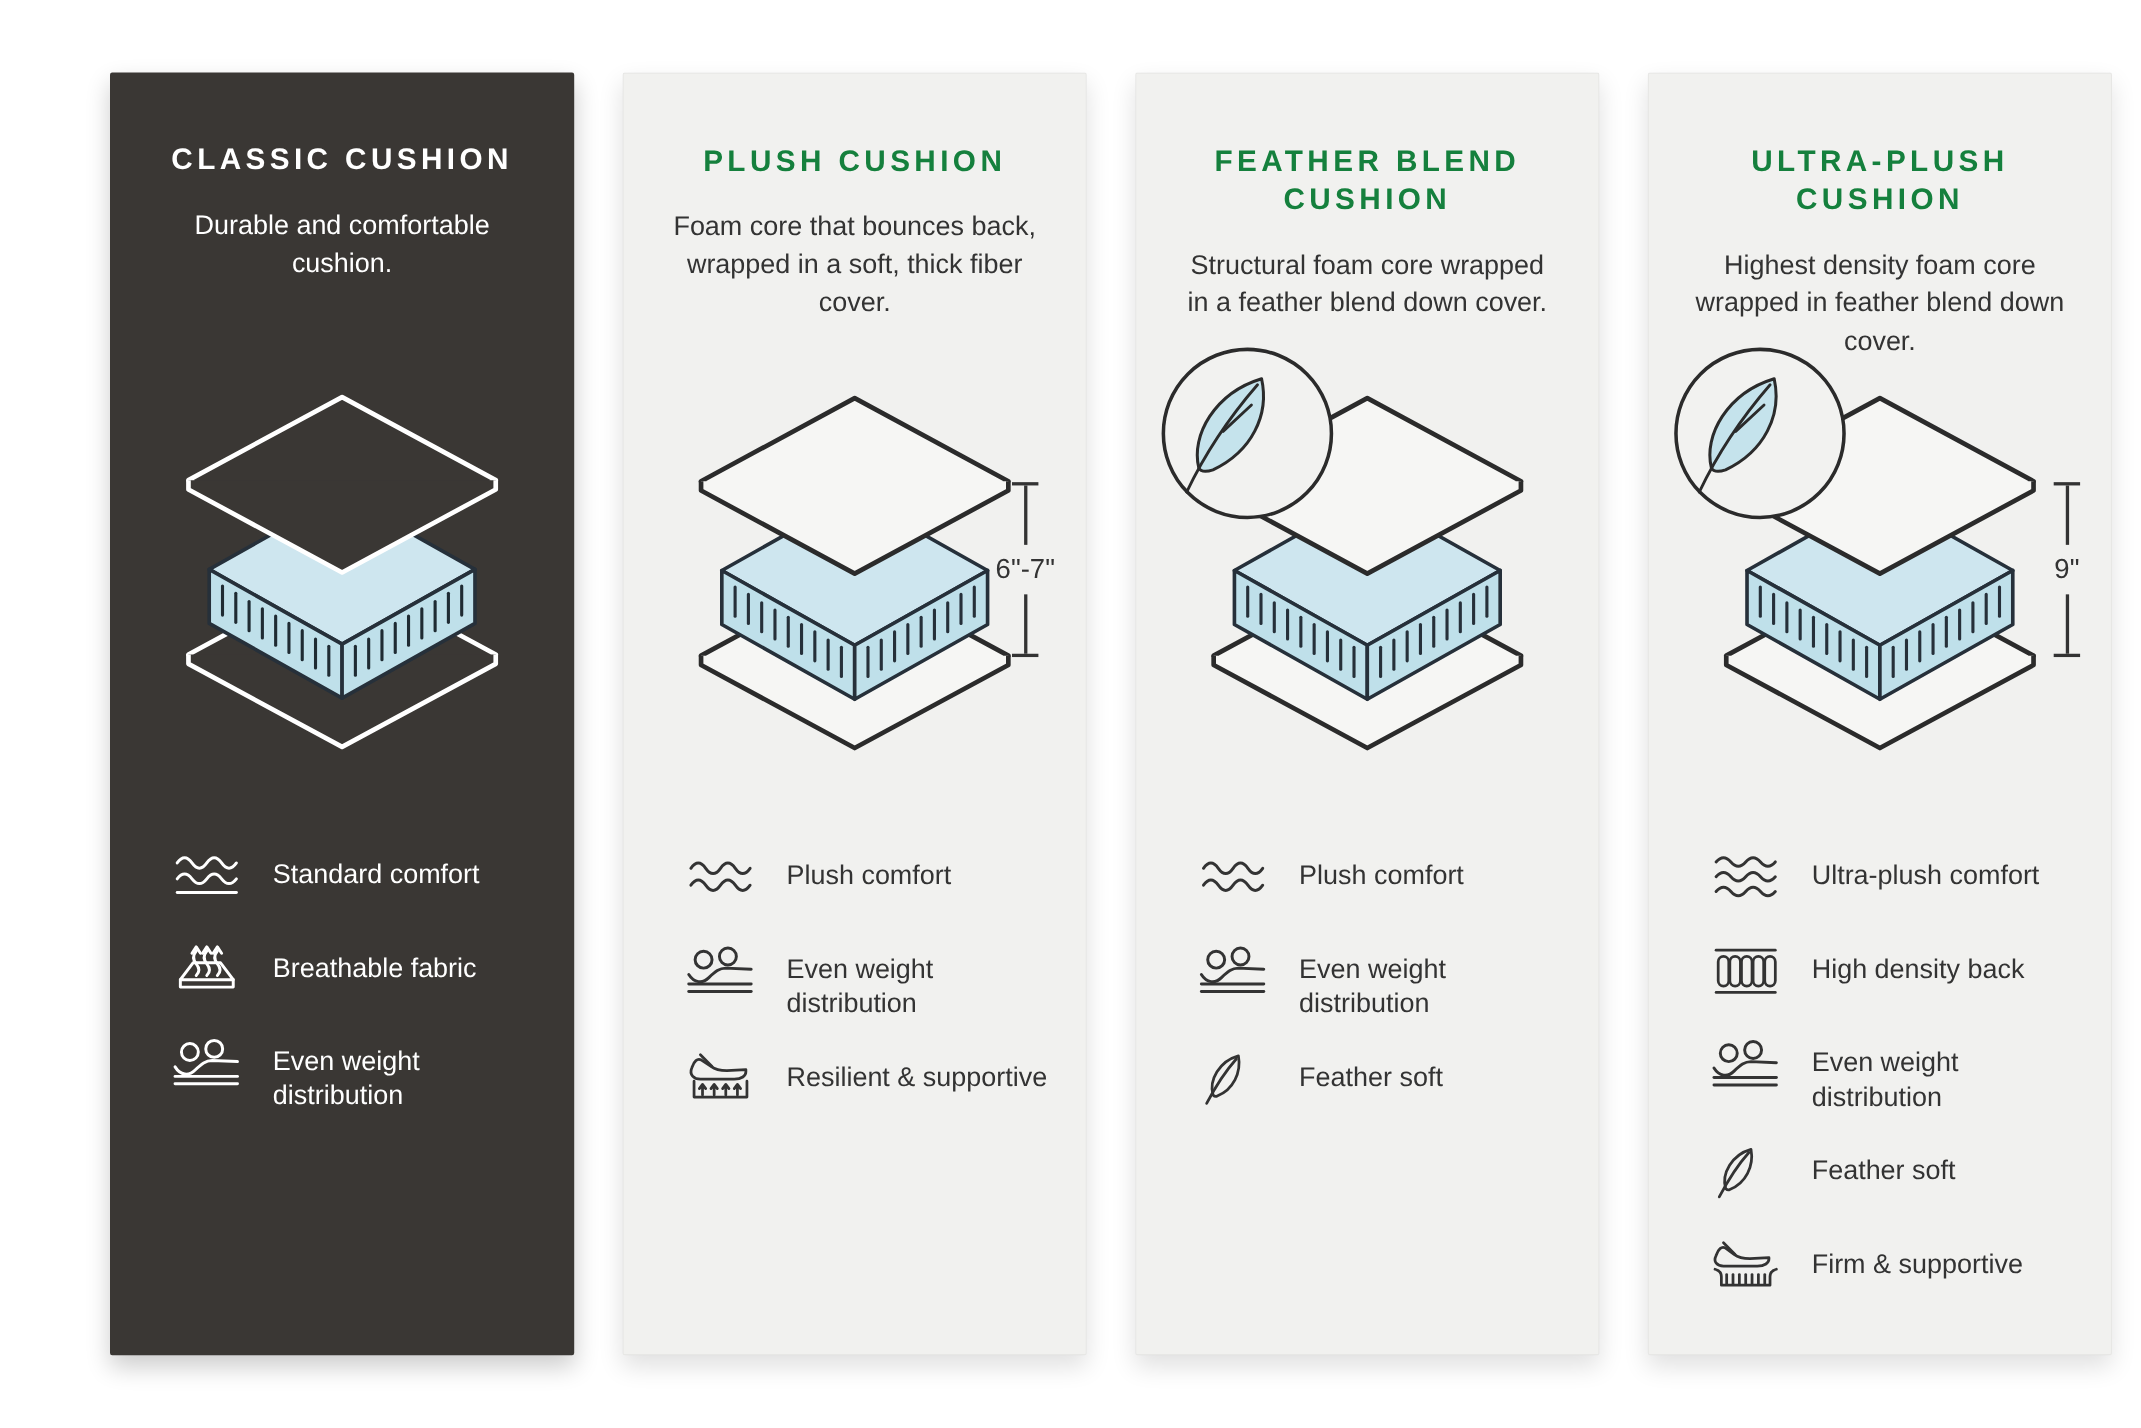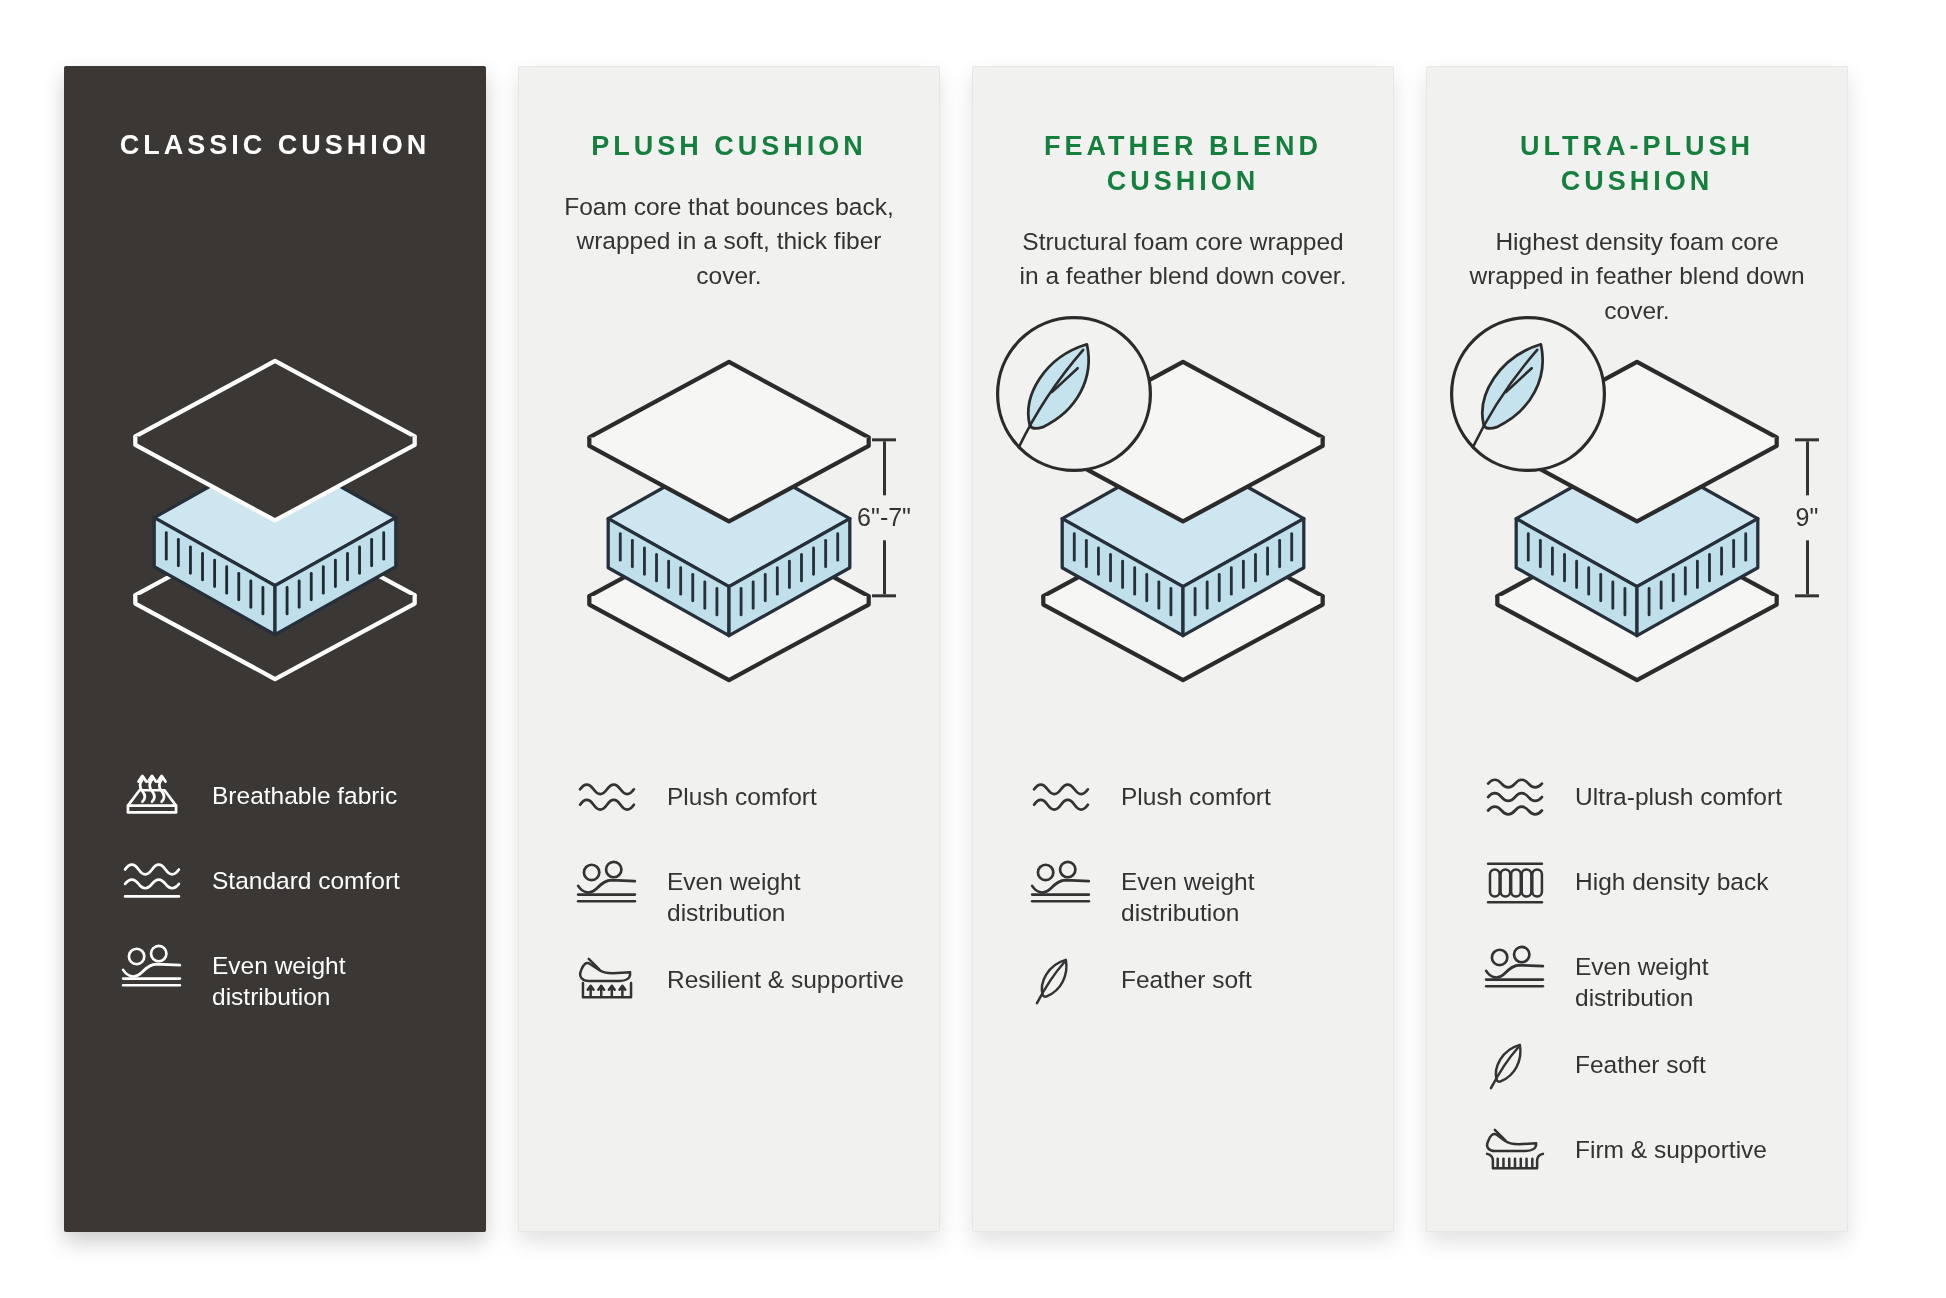--- a/index.html
+++ b/index.html
@@ -3,21 +3,21 @@
 <meta charset="utf-8">
 <style>
   html,body{margin:0;padding:0;}
   body{
     width:1946px;height:1298px;
     background:#ffffff;
     font-family:"Liberation Sans", sans-serif;
     color:#333;
     overflow:hidden;
   }
-  .board{display:flex;gap:32px;padding:66px 0 0 64px;}
+  .board{display:flex;gap:44px;padding:66px 0 0 100px;}
   .panel{
     width:422px;height:1166px;flex:0 0 422px;
     border-radius:2px;box-sizing:border-box;
     display:flex;flex-direction:column;
   }
   .panel.dark{
     background:#3A3734;color:#ffffff;
     --sheet-fill:#3A3734;--line:#ffffff;--hatch:#1F2B33;
     box-shadow:0 10px 22px rgba(0,0,0,.20);
   }
@@ -229,42 +229,43 @@
       </g>
     </symbol>
   </defs>
 </svg>
 
 <div class="board">
 
   <section class="panel dark">
     <div class="p-head">
       <h2 class="title">CLASSIC CUSHION</h2>
+      <p class="desc">Durable and comfortable cushion.</p>
     </div>
     <div class="p-illo">
       <svg class="cushion-svg" viewBox="0 0 320 345">
           <use href="#sym-cushion"></use>
         </svg>
     </div>
     <div class="p-features">
       <div class="feat">
         <span class="ficon">
             <svg viewBox="0 0 66 52">
+              <use href="#sym-waves-underline"></use>
+            </svg>
+          </span>
+        <span class="flabel">Standard comfort</span>
+      </div>
+      <div class="feat">
+        <span class="ficon">
+            <svg viewBox="0 0 66 52">
               <use href="#sym-breathable"></use>
             </svg>
           </span>
         <span class="flabel">Breathable fabric</span>
-      </div>
-      <div class="feat">
-        <span class="ficon">
-            <svg viewBox="0 0 66 52">
-              <use href="#sym-waves-underline"></use>
-            </svg>
-          </span>
-        <span class="flabel">Standard comfort</span>
       </div>
       <div class="feat">
         <span class="ficon">
             <svg viewBox="0 0 66 52">
               <use href="#sym-weight"></use>
             </svg>
           </span>
         <span class="flabel">Even weight distribution</span>
       </div>
     </div>

